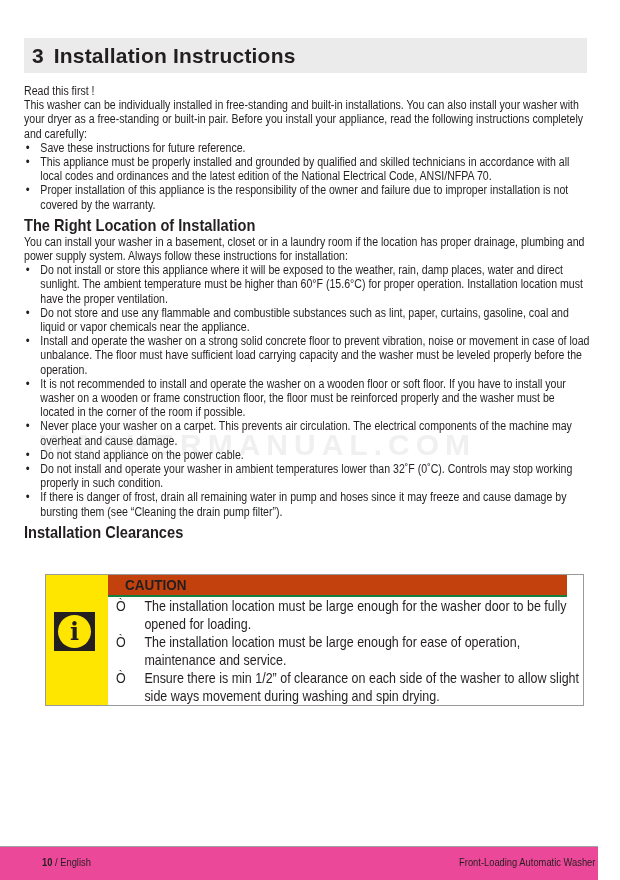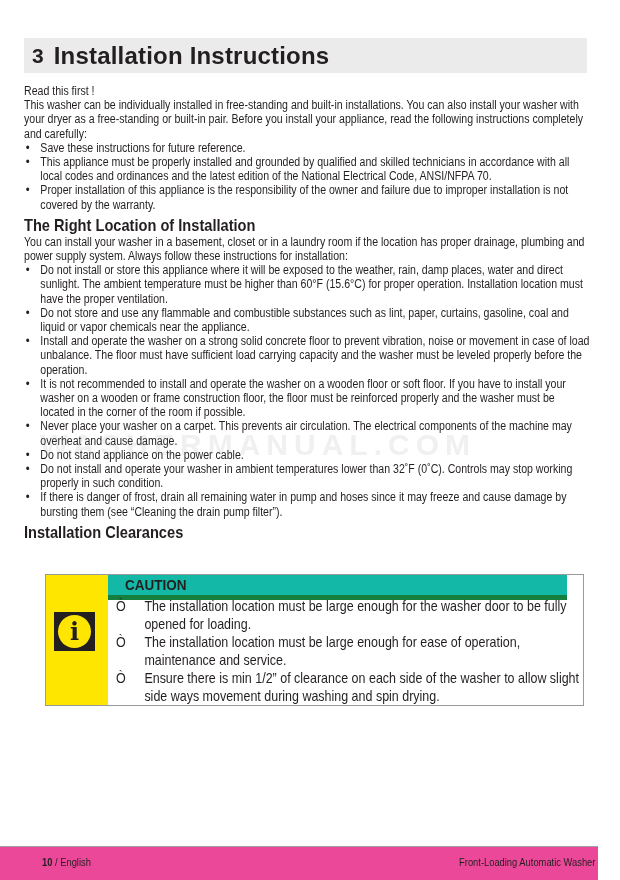--- a/index.html
+++ b/index.html
@@ -2,34 +2,34 @@
 <html><head>
 <meta charset="utf-8">
 <style>
   html, body { margin:0; padding:0; }
   body { width:620px; height:880px; background:#ffffff; position:relative; overflow:hidden;
     font-family:"Liberation Sans", sans-serif; color:#231f20; }
   .page { position:absolute; left:0; top:0; width:620px; height:880px; }
   .chapter { position:absolute; left:24px; top:38px; width:563px; height:35px; background:#ebebeb;
     display:flex; align-items:center; }
   .chapter .num { font-weight:bold; font-size:21px; margin-left:8px; }
-  .chapter .title { font-weight:bold; font-size:24px; margin-left:10px; letter-spacing:0.2px; }
+  .chapter .title { font-weight:bold; font-size:21px; margin-left:10px; letter-spacing:0.2px; }
   .body { position:absolute; left:24px; top:84px; width:566px;
     font-family:"Liberation Sans", sans-serif; font-size:12.3px; line-height:14.2px;
     transform-origin:left top; transform:scaleX(0.86); width:660px; }
   .body p { margin:0; }
   .body ul { margin:0; padding:0; list-style:none; }
   .body li { position:relative; padding-left:19px; }
   .body li::before { content:"\2022"; position:absolute; left:2px; top:0; font-size:13px; }
   .h2 { font-weight:bold; font-size:17px; line-height:19px; margin-top:4px; }
   .caution { position:absolute; left:45px; top:574px; width:537px; height:130px;
     border:1px solid #9a9a9a; background:#fff; }
   .caution .side { position:absolute; left:0; top:0; width:62px; height:100%; background:#ffe600; }
-  .caution .head { position:absolute; left:62px; top:0; right:16px; height:20px; background:#14b8a6;
-    border-bottom:5px solid #15803d; }
+  .caution .head { position:absolute; left:62px; top:0; right:16px; height:20px; background:#c2410c;
+    border-bottom:2px solid #15803d; }
   .caution .head span { display:block; font-weight:bold; font-size:15px; line-height:20px; margin-left:17px;
     transform-origin:left center; transform:scaleX(0.9); }
   .info-icon { position:absolute; left:8px; top:37px; width:41px; height:39px; background:#231f20;
     display:flex; align-items:center; justify-content:center; }
   .info-icon .circle { width:33px; height:33px; border-radius:50%; background:#ffe600;
     display:flex; align-items:center; justify-content:center; font-family:"DejaVu Serif", serif;
     font-weight:bold; font-size:24px; color:#231f20; }
   .caution .items { position:absolute; left:70px; top:22px; width:540px;
     font-size:14.5px; line-height:18px; transform-origin:left top; transform:scaleX(0.86); }
   .caution .items div { position:relative; padding-left:33px; }

